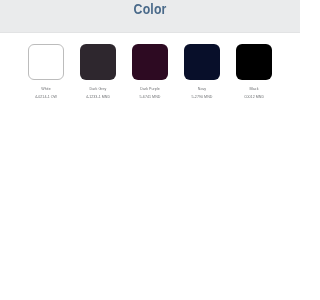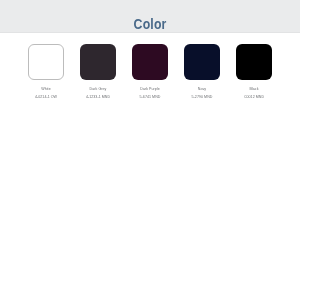--- a/index.html
+++ b/index.html
@@ -19,21 +19,21 @@
     width: 300px;
     background: #ffffff;
   }
 
   
   .panel-header {
     height: 33px;
     background: #eaebec;
     border-bottom: 1px solid #e2e3e4;
     display: flex;
-    align-items: flex-end;
+    align-items: flex-start;
     justify-content: center;
     box-sizing: border-box;
   }
   .panel-title {
     font-family: "Liberation Sans Narrow", "Liberation Sans", sans-serif;
     font-size: 15px;
     font-weight: 700;
     letter-spacing: 0.2px;
     color: #4a6a8a;
     transform: scaleX(0.82);

